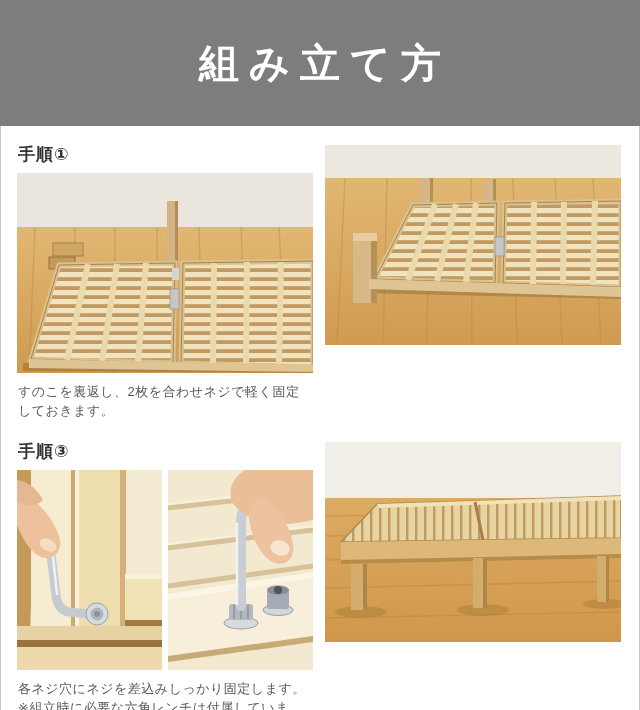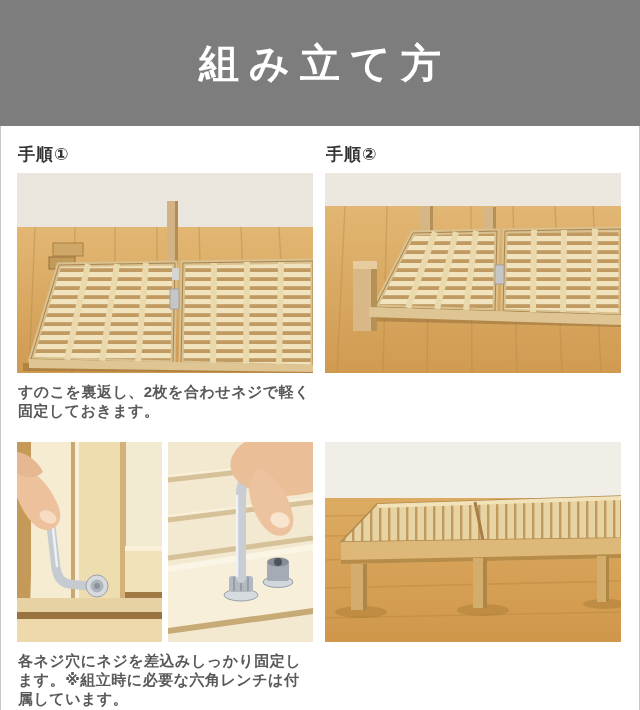--- a/index.html
+++ b/index.html
@@ -24,22 +24,22 @@
   .grid {
     display: grid; grid-template-columns: 296px 296px;
     column-gap: 12px; row-gap: 22px;
   }
   .step-label {
     font-size: 17px; font-weight: bold; color: #333333;
     letter-spacing: 1px; height: 20px; line-height: 20px; margin: 0 0 8px 1px;
   }
   .photo { display: block; width: 296px; height: 200px; }
   .caption {
-    margin: 9px 1px 0 1px; font-size: 15px; line-height: 19px;
-    color: #595959; letter-spacing: 0.5px; font-weight: bold;
+    margin: 9px 1px 0 1px; font-size: 13px; line-height: 19px;
+    color: #595959; letter-spacing: 0.5px;
   }
 </style>
 </head>
 <body>
 
 <div class="page">
 
   <div class="header">
     <div class="header-title">組み立て方</div>
   </div>
@@ -99,21 +99,20 @@
           <rect x="153" y="116" width="9" height="20" fill="#c6c6c6" stroke="#9a9a9a" stroke-width="0.8"></rect>
           <rect x="155" y="95" width="7" height="12" fill="#d4d4d4"></rect>
 
           <polygon points="12,186 296,192 296,199 12,194" fill="#e0c astonished" fill-opacity="0"></polygon>
           <polygon points="12,186 296,192 296,199 12,195" fill="#dec593"></polygon>
         </svg>
         <div class="caption">すのこを裏返し、2枚を合わせネジで軽く固定しておきます。</div>
       </section>
 
       <section>
-        <div class="step-label">手順②</div>
         <svg class="photo" role="img" viewBox="0 0 296 200" xmlns="http://www.w3.org/2000/svg" aria-label="legs-placed-on-screw-holes-of-upside-down-base">
           <defs>
             <linearGradient id="fl2" x1="0" y1="0" x2="0" y2="1">
               <stop offset="0" stop-color="#e2b773"></stop>
                 <stop offset="1" stop-color="#d09a51"></stop>
             </linearGradient>
             <pattern id="sl2" width="10" height="9" patternUnits="userSpaceOnUse">
               <rect width="10" height="9" fill="#c19a61"></rect>
               <rect width="10" height="5.2" fill="#f1e3bd"></rect>
             </pattern>
@@ -157,20 +156,21 @@
           <rect x="46" y="88" width="6" height="70" fill="#b59156"></rect>
           <rect x="28" y="88" width="24" height="8" fill="#e5cd9f"></rect>
 
           <rect x="170" y="92" width="9" height="19" fill="#c6c6c6" stroke="#9a9a9a" stroke-width="0.8"></rect>
 
           <polygon points="44,134 296,142 296,152 44,144" fill="#dec593"></polygon>
         </svg>
       </section>
 
       <section>
+        <div class="step-label">手順③</div>
         <svg class="photo" role="img" viewBox="0 0 296 200" xmlns="http://www.w3.org/2000/svg" aria-label="hands-tightening-bolts-with-hex-wrench-closeups">
 
           <g>
             <rect x="0" y="0" width="145" height="200" fill="#f3ead2"></rect>
             <polygon points="0,0 18,0 12,200 0,200" fill="#c59a58"></polygon>
             <rect x="14" y="0" width="44" height="158" fill="#f6ecd2"></rect>
             <rect x="54" y="0" width="4" height="158" fill="#caa870"></rect>
 
             <rect x="58" y="0" width="50" height="168" fill="#eeddae"></rect>
             <rect x="103" y="0" width="6" height="168" fill="#d3b178"></rect>

